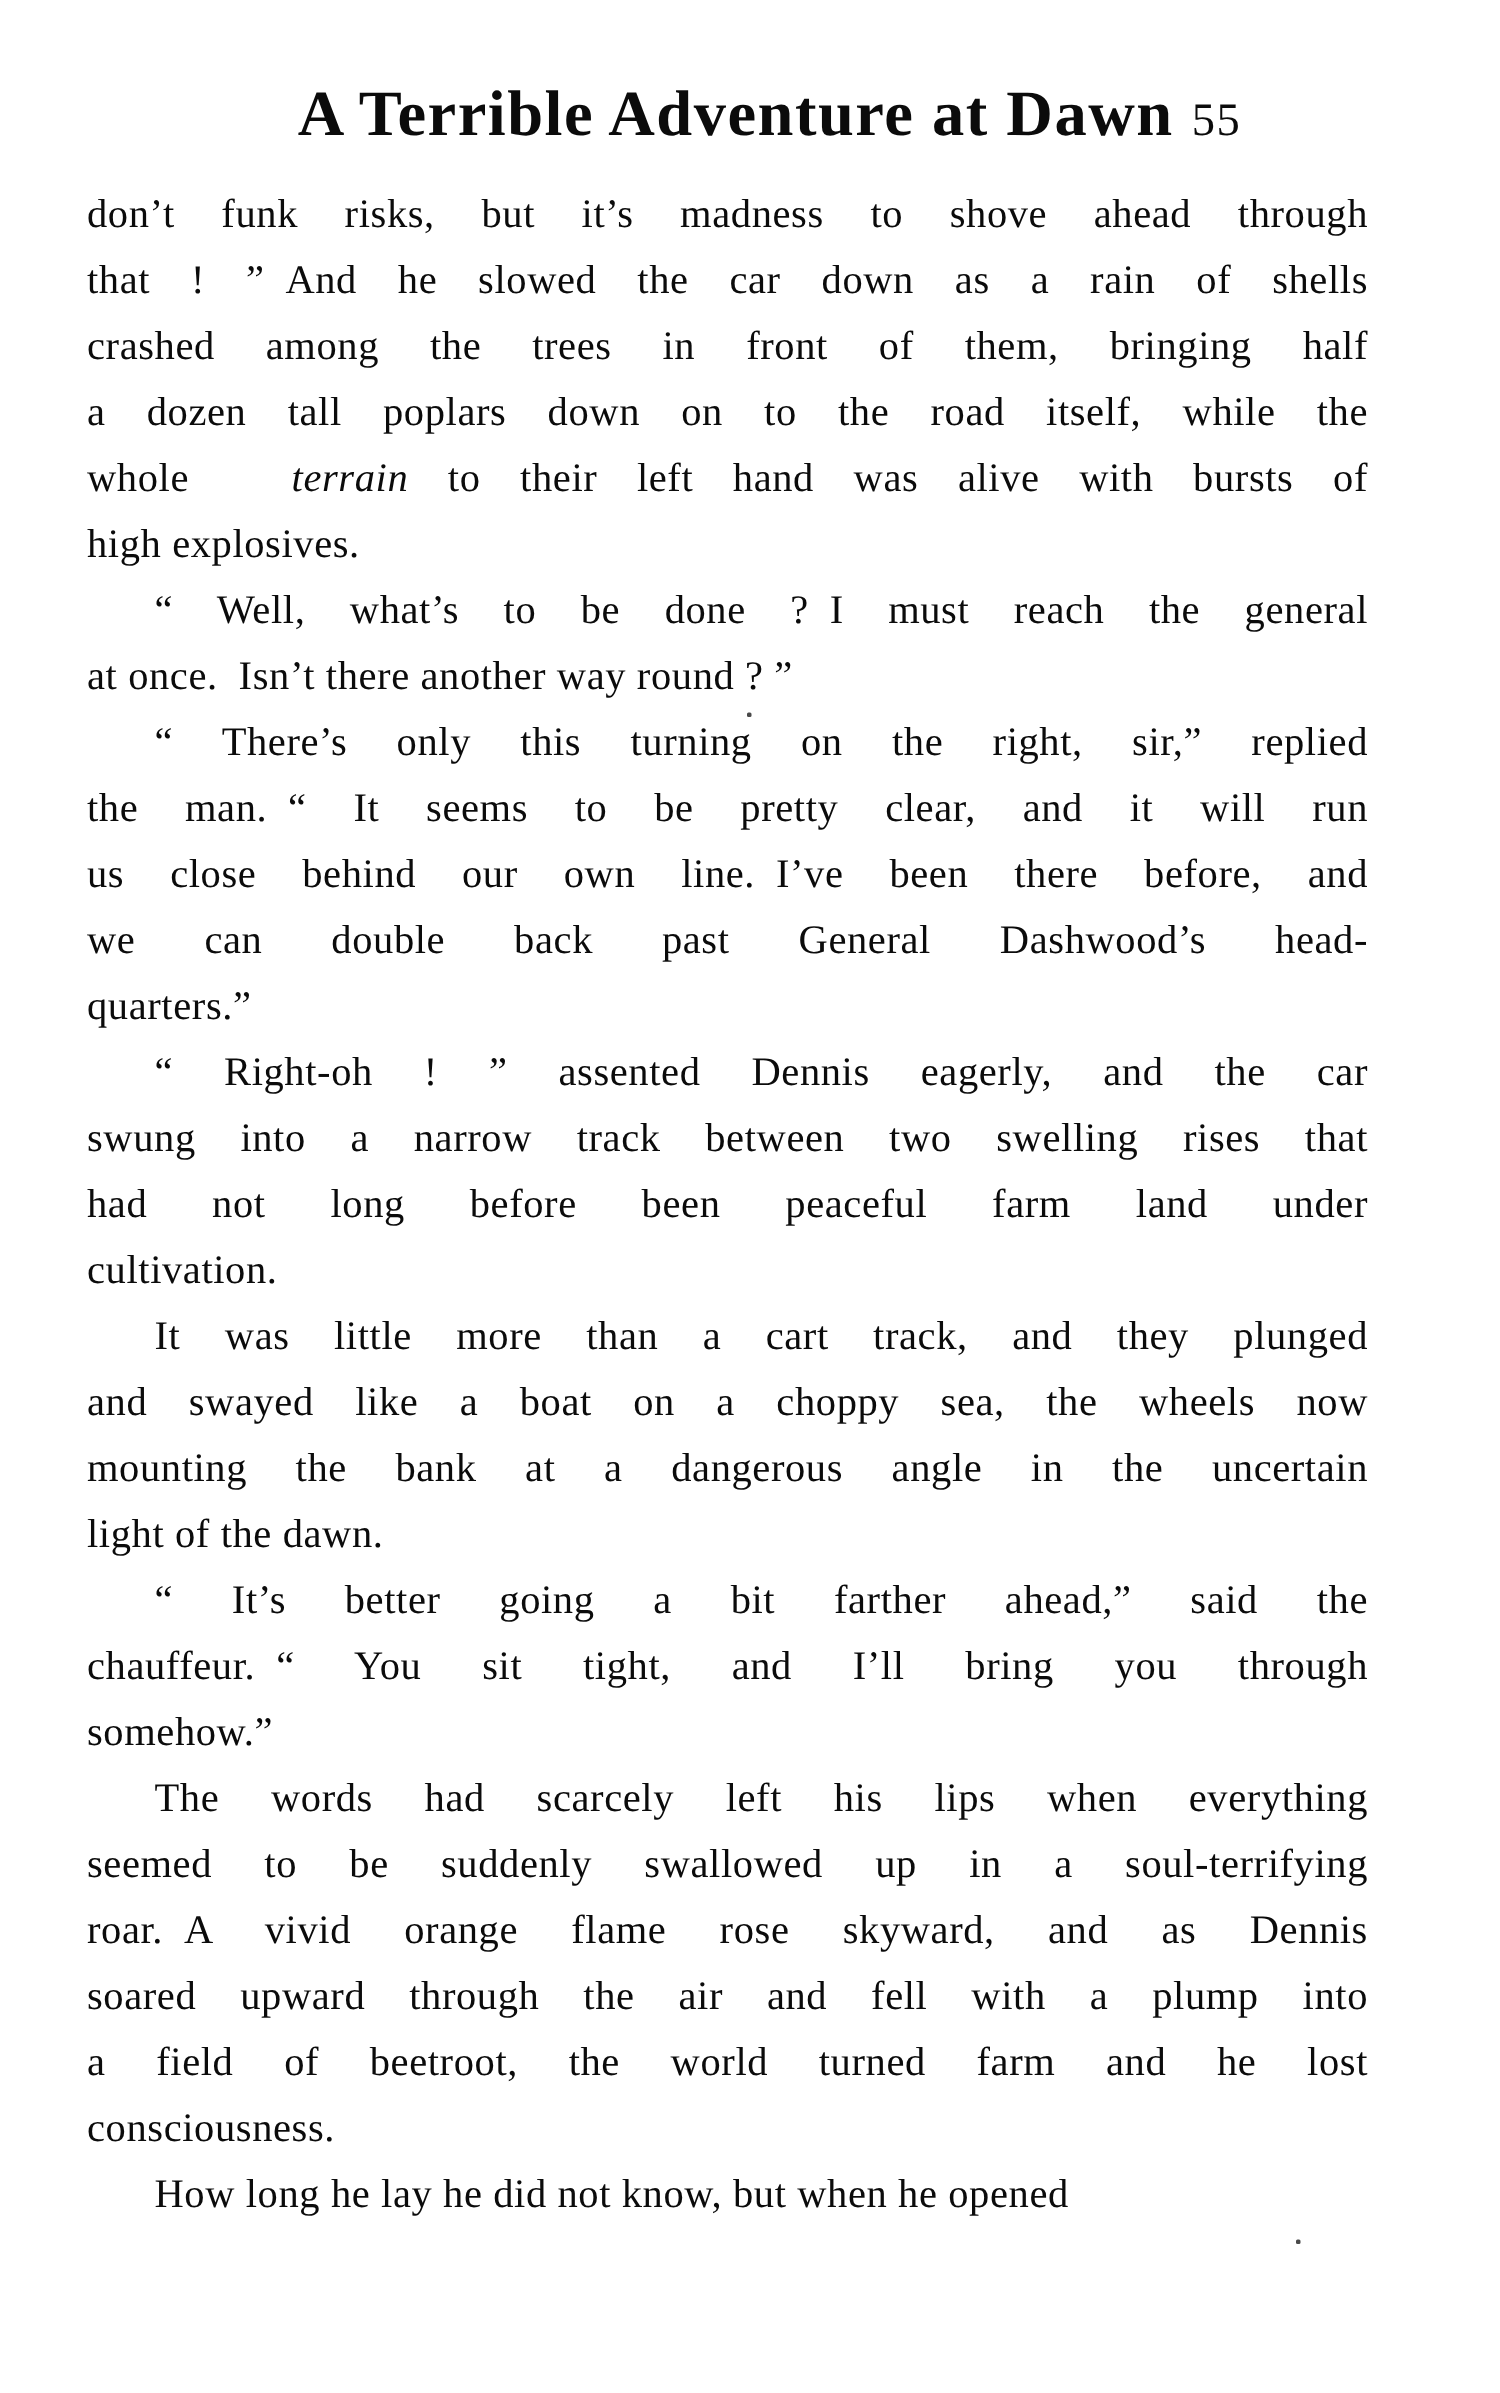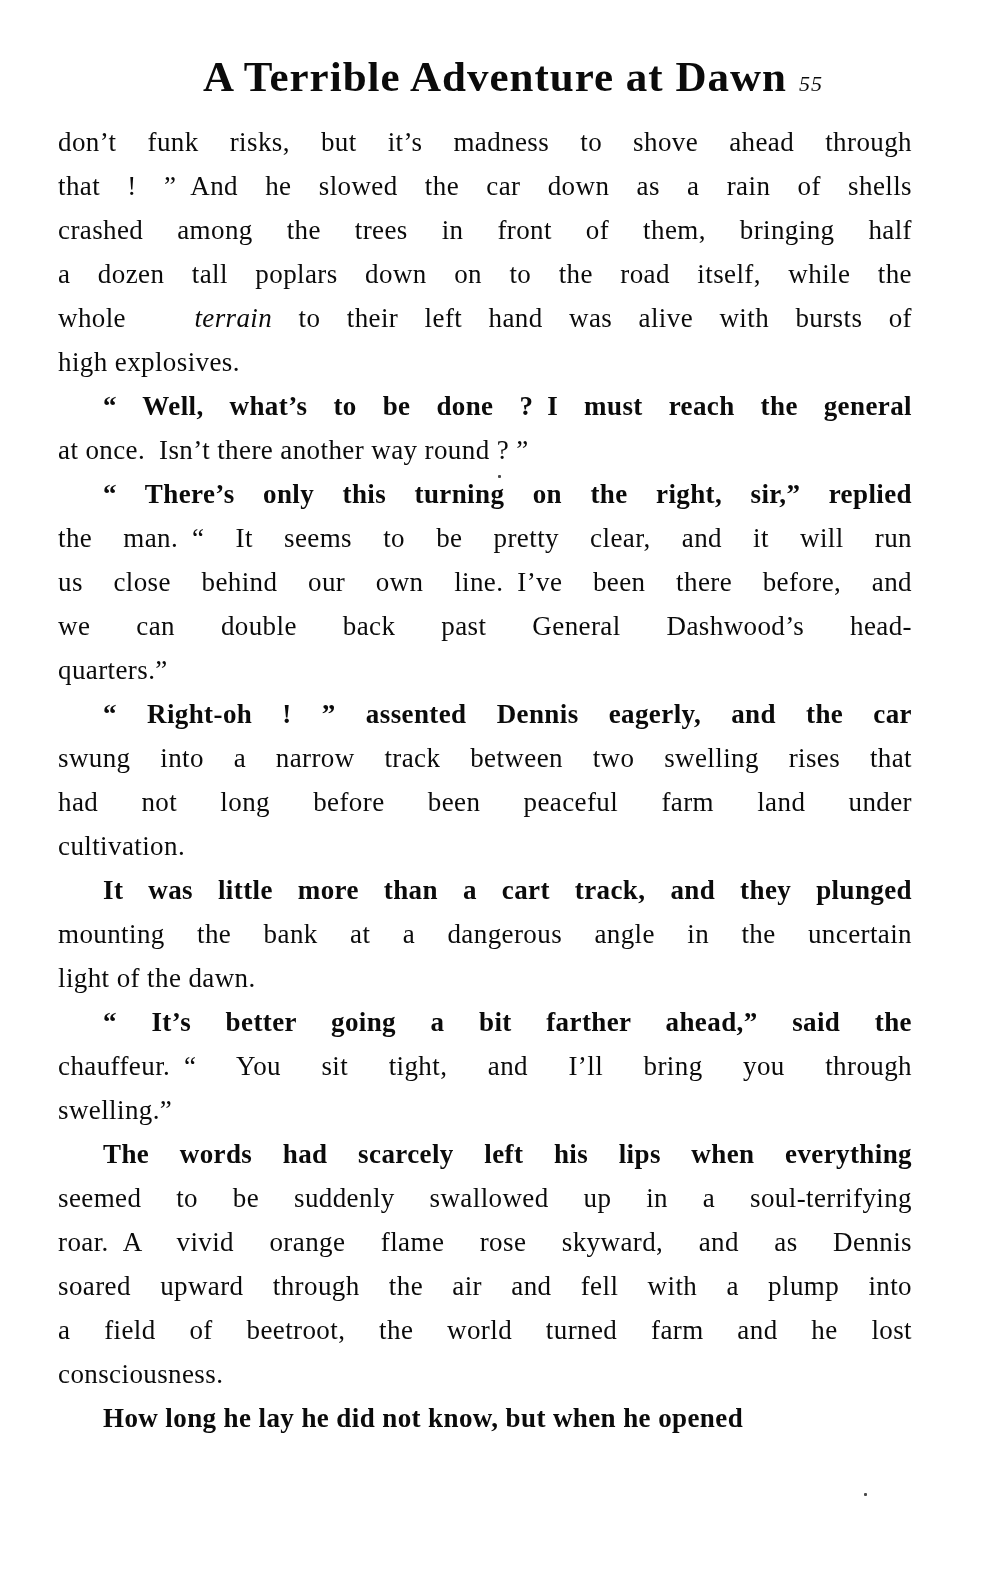--- a/index.html
+++ b/index.html
@@ -20,42 +20,41 @@
     box-sizing: border-box;
     line-height: 1;
     white-space: nowrap;
   }
   .title {
     font-size: 43px;
     font-weight: bold;
     letter-spacing: 1px;
   }
   .pagenum {
-    font-size: 22px;
+    font-size: 31px;
     letter-spacing: 1px;
-    font-style: italic;
   }
   .textblock {
     position: absolute;
     top: 120px; left: 58px; width: 854px;
     font-size: 27px;
     line-height: 44px;
     letter-spacing: 0.4px;
   }
   .para { margin: 0; }
   .line {
     text-align: justify;
     text-align-last: justify;
     white-space: normal;
   }
   .line.last {
     text-align: center;
     text-align-last: left;
   }
-  .line.indent { text-indent: 45px; font-weight: bold; }
+  .line.indent { text-indent: 45px; }
   .line i { font-style: italic; margin-left: 42px; }
   .speck {
     position: absolute;
     background: #4a4a4a;
     width: 3px; height: 3px;
     border-radius: 1px;
   }
 </style>
 </head>
 <body>
@@ -86,27 +85,28 @@
       <div class="line last">quarters.”</div>
     </div>
     <div class="para">
       <div class="line indent">“ Right-oh ! ” assented Dennis eagerly, and the car</div>
       <div class="line">swung into a narrow track between two swelling rises that</div>
       <div class="line">had not long before been peaceful farm land under</div>
       <div class="line last">cultivation.</div>
     </div>
     <div class="para">
       <div class="line indent">It was little more than a cart track, and they plunged</div>
+      <div class="line">and swayed like a boat on a choppy sea, the wheels now</div>
       <div class="line">mounting the bank at a dangerous angle in the uncertain</div>
       <div class="line last">light of the dawn.</div>
     </div>
     <div class="para">
       <div class="line indent">“ It’s better going a bit farther ahead,” said the</div>
       <div class="line">chauffeur. “ You sit tight, and I’ll bring you through</div>
-      <div class="line last">swelling.”</div>
+      <div class="line last">somehow.”</div>
     </div>
     <div class="para">
       <div class="line indent">The words had scarcely left his lips when everything</div>
       <div class="line">seemed to be suddenly swallowed up in a soul-terrifying</div>
       <div class="line">roar. A vivid orange flame rose skyward, and as Dennis</div>
       <div class="line">soared upward through the air and fell with a plump into</div>
       <div class="line">a field of beetroot, the world turned farm and he lost</div>
       <div class="line last">consciousness.</div>
     </div>
     <div class="para">

